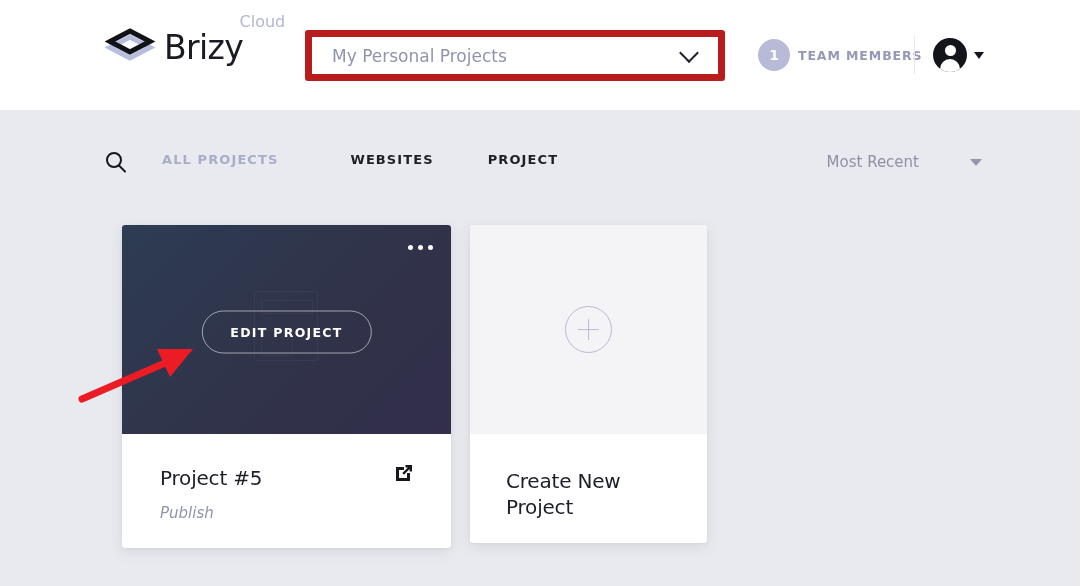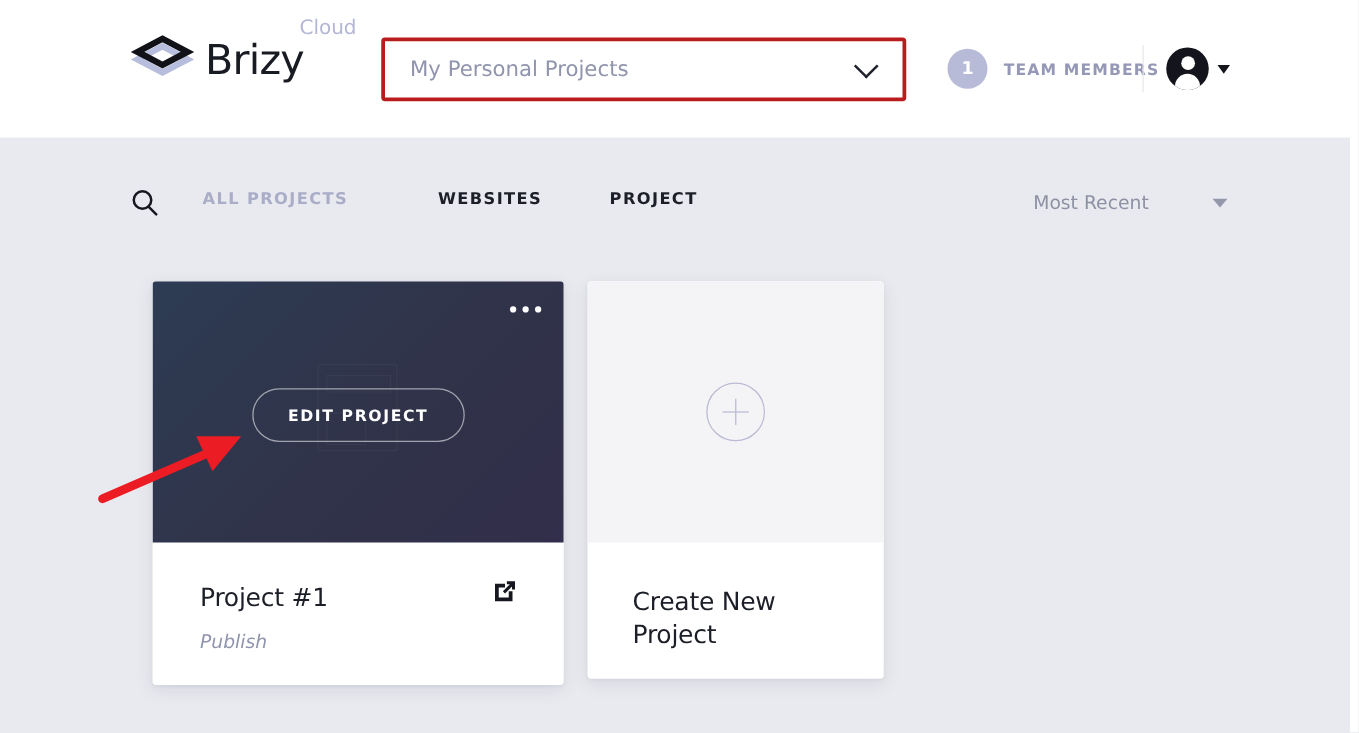--- a/index.html
+++ b/index.html
@@ -67,21 +67,21 @@
     font-family: "DejaVu Sans", sans-serif;
   }
 
   
   .project-select {
     position: absolute;
     left: 305px;
     top: 30px;
     width: 420px;
     height: 51px;
-    border: 3px solid #b91c1c;
+    border: 7px solid #b91c1c;
     border-radius: 3px;
     background: #fff;
     display: flex;
     align-items: center;
     padding: 0 18px 0 20px;
     cursor: pointer;
   }
 
   .project-select-value {
     flex: 1;
@@ -115,21 +115,21 @@
     color: #ffffff;
     font-size: 14px;
     font-weight: bold;
     display: flex;
     align-items: center;
     justify-content: center;
     font-family: "DejaVu Sans", sans-serif;
   }
 
   .team-label {
-    margin-left: 13px;
+    margin-left: 8px;
     font-size: 12.5px;
     font-weight: bold;
     letter-spacing: 0.9px;
     color: #9598b6;
     font-family: "DejaVu Sans", sans-serif;
   }
 
   .hdr-divider {
     position: absolute;
     left: 914px;
@@ -487,21 +487,21 @@
     <div class="thumb">
       <div class="wm"></div>
       <div class="dots">
         <i></i>
           <i></i>
           <i></i>
       </div>
       <button class="edit-btn">EDIT PROJECT</button>
     </div>
     <div class="card-body">
-      <div class="card-title">Project #1</div>
+      <div class="card-title">Project #5</div>
       <div class="card-status">Publish</div>
       <div class="ext-link">
         <svg width="22" height="22" viewBox="0 0 22 22">
           <path d="M3 5 H11 V8 H6 V16 H14 V11 H17 V19 H3 Z" fill="#16171f"></path>
           <path d="M12.5 3 H19 V9.5 H16.6 V7.1 L11 12.7 L9.3 11 L14.9 5.4 H12.5 Z" fill="#16171f"></path>
         </svg>
       </div>
     </div>
   </div>
 

